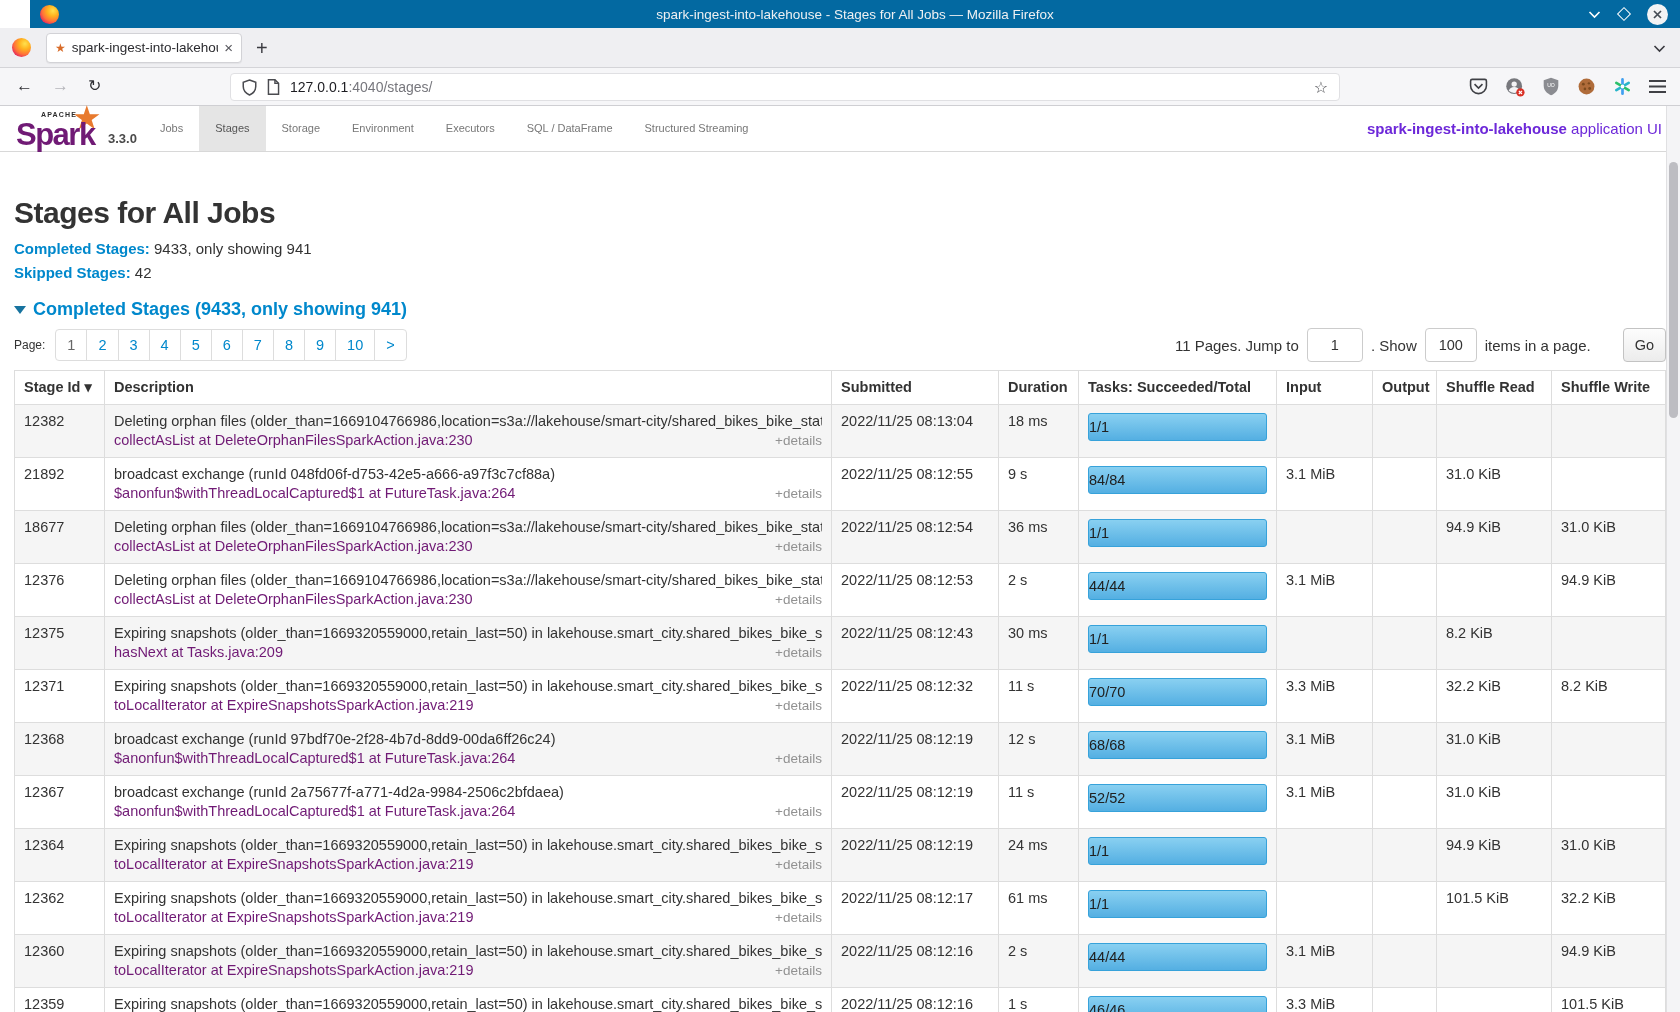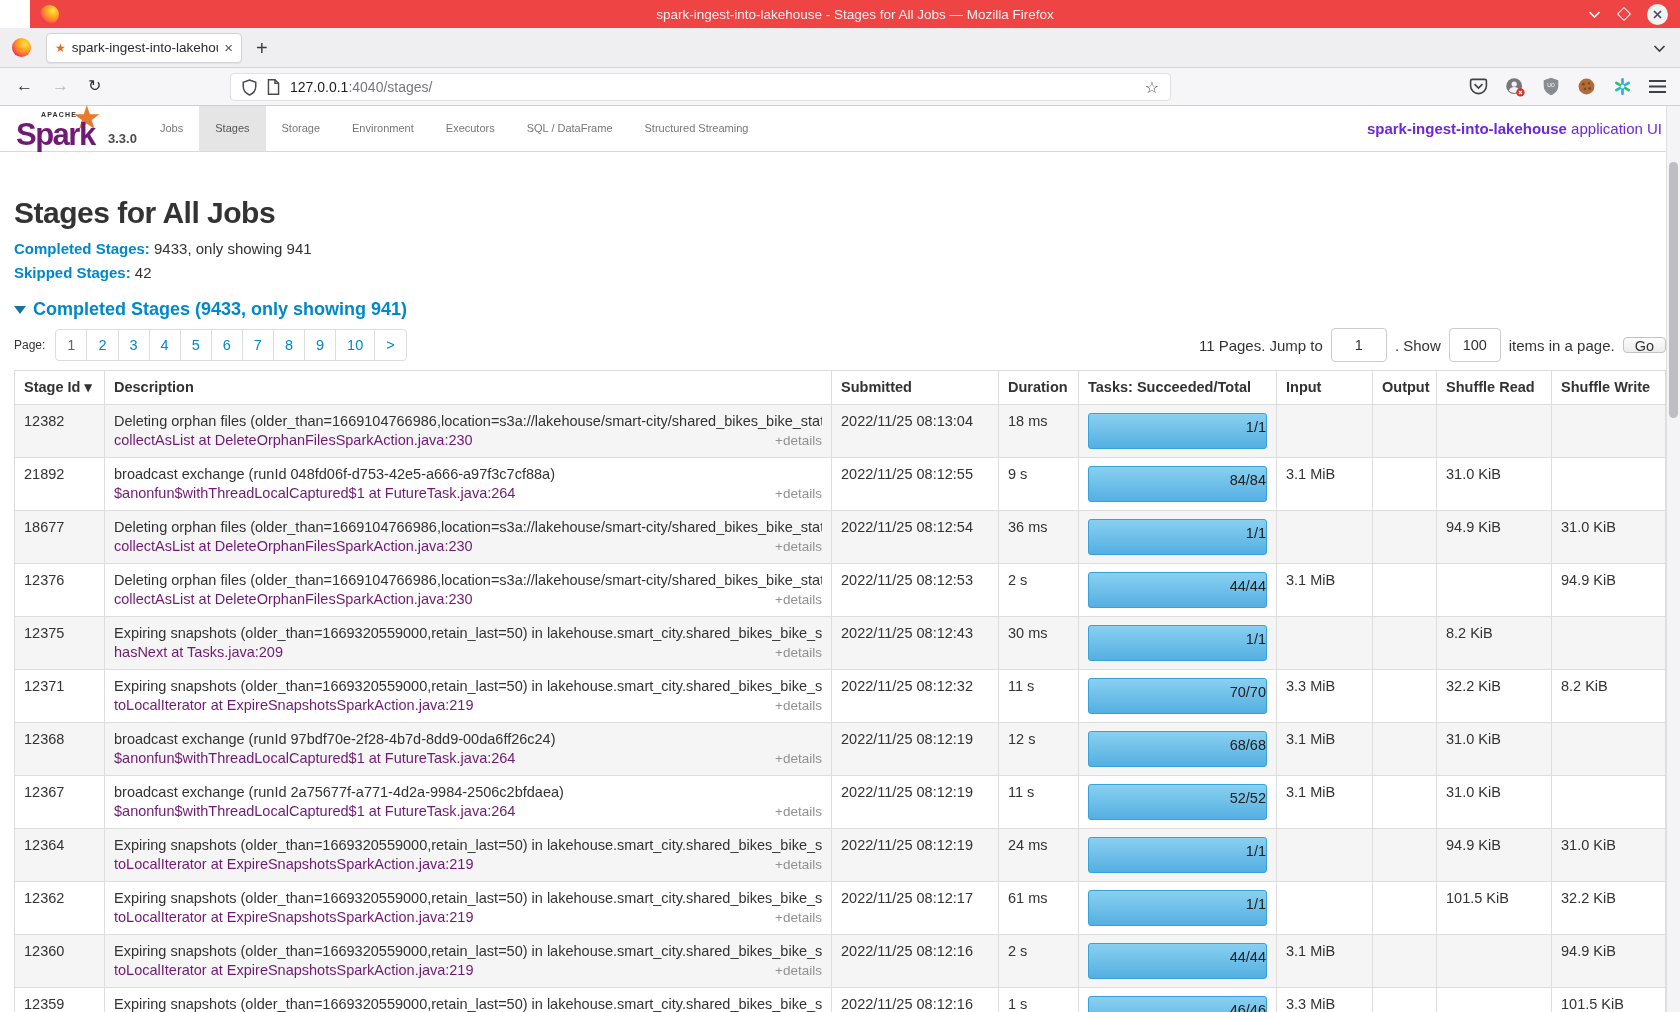--- a/index.html
+++ b/index.html
@@ -1,20 +1,20 @@
 <!DOCTYPE html>
 <html><head>
 <meta charset="utf-8">
 <style>
   * { margin:0; padding:0; box-sizing:border-box; }
   html,body { width:1680px; height:1012px; }
   body { overflow:hidden; position:relative; background:#fff; font-family:"Liberation Sans",sans-serif; }
 
   
-  .titlebar { height:28px; background:#ef4444; display:flex; align-items:center; position:relative;margin-left:30px; }
+  .titlebar { height:28px; background:#0369a1; display:flex; align-items:center; position:relative;margin-left:30px; }
   .ff-logo { width:19px; height:19px; border-radius:50%;
     background:radial-gradient(circle at 68% 30%, #ffe14d 0%, #ffb21e 30%, #ff7139 58%, #e3265f 80%, #a72496 100%); }
   .titlebar .ff-logo { position:absolute; left:10px; }
   .win-title { flex:1; text-align:center; color:#eef0f2; font-size:13.5px; }
   .win-controls { position:absolute; right:12px; display:flex; align-items:center; gap:18px; }
   .wc-btn { display:flex; align-items:center; justify-content:center; cursor:pointer; }
   .wc-max-shape { width:10px; height:10px; border:1.5px solid #fff; transform:rotate(45deg); display:block; }
   .wc-close { width:21px; height:21px; border-radius:50%; background:#f2f3f4; }
 
   .tabbar { height:40px; background:#efeff2; border-bottom:1px solid #d4d4d8; display:flex; align-items:center; position:relative; }
@@ -25,21 +25,21 @@
   .tab-label { flex:1; font-size:13.5px; color:#2b2b2f; white-space:nowrap; overflow:hidden; }
   .tab-close { color:#55555b; font-size:15px; cursor:pointer; }
   .newtab-btn { margin-left:14px; font-size:20px; color:#3a3a40; cursor:pointer; line-height:20px; }
   .tabs-chevron { position:absolute; right:14px; cursor:pointer; }
 
   .toolbar { height:38px; background:#f6f6f8; border-bottom:1px solid #cfcfd3; position:relative; }
   .nav-btn { position:absolute; top:8px; font-size:17px; color:#2e2e33; cursor:pointer; }
   .btn-back { left:16px; }
   .btn-forward { left:52px; color:#b5b5ba; }
   .btn-reload { left:88px; font-size:16px; }
-  .urlbar { position:absolute; left:230px; top:5px; width:941px; height:28px; background:#fff;
+  .urlbar { position:absolute; left:230px; top:5px; width:1110px; height:28px; background:#fff;
     border:1px solid #e0e0e3; border-radius:4px; display:flex; align-items:center; padding:0 11px; gap:10px; }
   .url-text { font-size:14px; color:#1c1c21; white-space:nowrap; }
   .url-path { color:#77777d; }
   .url-star { margin-left:auto; font-size:16px; color:#4a4b50; cursor:pointer; }
   .toolbar-icons { position:absolute; right:14px; top:0; height:37px; display:flex; align-items:center; gap:17px; }
   .ti { cursor:pointer; display:flex; }
 
   
   .spark-navbar { height:46px; background:#fff; border-bottom:1px solid #d8d8d8; display:flex; align-items:stretch; position:relative; }
   .spark-logo { width:130px; position:relative; margin-left:14px; flex:none; cursor:pointer; }
@@ -68,37 +68,37 @@
   .page-btn { min-width:20px; padding:7px 11px; font-size:14.5px; color:#0088cc; background:#fff; border:1px solid #ddd;
     margin-left:-1px; text-align:center; text-decoration:none; cursor:pointer; }
   .page-btn:first-child { border-radius:4px 0 0 4px; margin-left:0; }
   .page-btn:last-child { border-radius:0 4px 4px 0; }
   .page-btn.active { color:#666; }
   .pagination-right { margin-left:auto; display:flex; align-items:center; gap:8px; font-size:15px; color:#333; }
   .pg-input { height:34px; border:1px solid #ccc; border-radius:4px; text-align:center; font-size:14.5px; color:#333;
     font-family:"Liberation Sans",sans-serif; }
   .jump-input { width:56px; }
   .show-input { width:52px; }
-  .go-btn { height:16px; padding:0 11px; border:1px solid #c3c3c3; border-radius:4px;
+  .go-btn { height:34px; padding:0 11px; border:1px solid #c3c3c3; border-radius:4px;
     background:linear-gradient(#fdfdfd,#ececec); font-size:14.5px; color:#333; cursor:pointer;
-    font-family:"Liberation Sans",sans-serif; }
+    font-family:"Liberation Sans",sans-serif;margin-left:24px; }
 
   
   .stages-table { width:100%; border-collapse:collapse; margin-top:8px; table-layout:fixed; }
   .stages-table th, .stages-table td { border:1px solid #ddd; padding:7px 9px; vertical-align:top; text-align:left;
     font-size:14.5px; line-height:19px; color:#333; overflow:hidden; }
   .stages-table th { font-weight:bold; white-space:nowrap; background:#fff; }
   .stages-table tbody tr:nth-child(odd) { background:#f5f5f5; }
   .desc-line1 { white-space:nowrap; overflow:hidden; }
   .desc-line2 { display:flex; align-items:baseline; }
   .desc-link { color:#701a75; text-decoration:none; white-space:nowrap; overflow:hidden; cursor:pointer; }
   .details-toggle { margin-left:auto; color:#919191; font-size:13.5px; cursor:pointer; padding-left:8px; }
   .c-sub, .c-dur, .c-in, .c-out, .c-sr, .c-sw { white-space:nowrap; }
-  .pbar { height:36px; background:linear-gradient(180deg,#89d0f1,#54afe2); border:1px solid #37a2da; border-radius:3px;
-    text-align:right; line-height:26px; font-size:14.5px; color:#202020; margin-top:1px; }
+  .pbar { height:28px; background:linear-gradient(180deg,#89d0f1,#54afe2); border:1px solid #37a2da; border-radius:3px;
+    text-align:left; line-height:26px; font-size:14.5px; color:#202020; margin-top:1px; }
 
   
   .scrollbar-track { position:absolute; top:106px; right:0; width:14px; height:906px; background:#f4f4f6; border-left:1px solid #e0e0e2; }
   .scrollbar-thumb { position:absolute; top:56px; left:2px; width:9px; height:256px; background:#bdbdc2; border-radius:5px; cursor:pointer; }
 </style>
 </head>
 <body>
 
 <div class="titlebar">
   <span class="ff-logo"></span>

